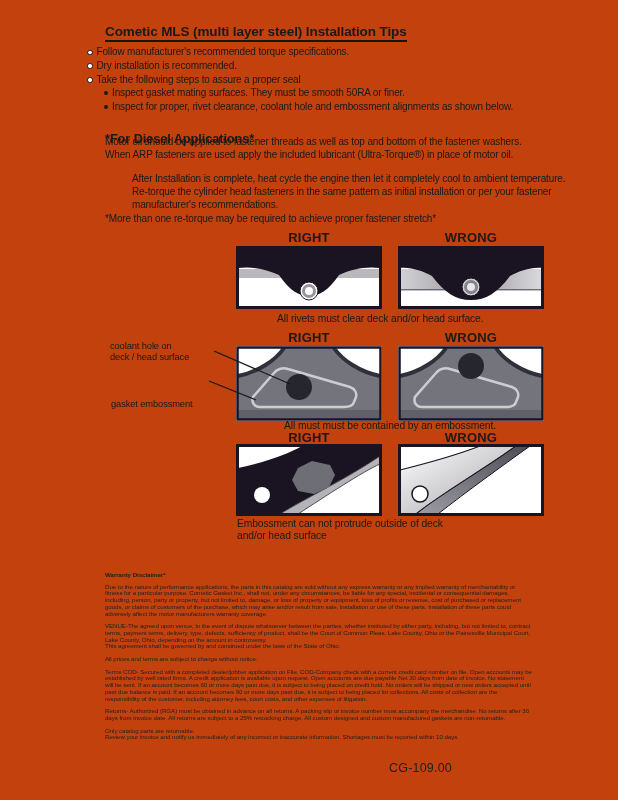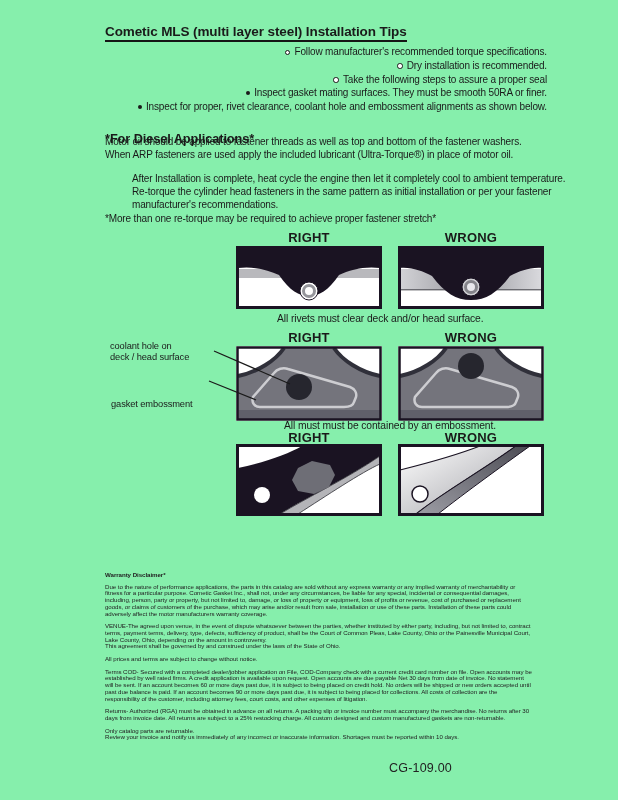--- a/index.html
+++ b/index.html
@@ -1,27 +1,27 @@
 <!DOCTYPE html>
 <html><head>
 <meta charset="utf-8">
 <style>
   html,body { margin:0; padding:0; background:#fff; }
   .page {
-    position:relative; width:618px; height:800px; background:#86efac;
+    position:relative; width:618px; height:800px; background:#c2410c;
     font-family:"Liberation Sans", sans-serif; color:#1a1a1a; overflow:hidden;
   }
   .abs { position:absolute; }
 
   .title {
     font-size:13.5px; font-weight:bold; letter-spacing:-0.1px;
     border-bottom:2px solid #151515; padding-bottom:1px; display:inline-block;
   }
   .bullets { font-size:10px; letter-spacing:-0.15px; line-height:13.8px; width:460px; }
-  .bline { display:flex; align-items:flex-start;justify-content:flex-end; }
+  .bline { display:flex; align-items:flex-start; }
   .bdot {
     flex:0 0 auto; width:3.5px; height:3.5px; border:1px solid #1a1a1a; border-radius:50%;
     margin:4.5px 4px 0 0; background:#fff;
   }
   .sub { margin-left:17px; }
   .sdot {
     flex:0 0 auto; width:4px; height:4px; border-radius:50%;
     margin:4.5px 4px 0 0; background:#1a1a1a;
   }
   .h2 { font-size:12.8px; font-weight:bold; letter-spacing:-0.1px; }
@@ -177,20 +177,24 @@
   </svg>
 
   <svg class="abs" style="left:398px; top:444px;" width="146" height="72" viewBox="0 0 146 72">
     <rect x="0" y="0" width="146" height="72" fill="#ffffff"></rect>
     <path d="M2,26 C38,17 64,9 82,2 H118 C88,24 46,48 18,70 H2 Z" fill="url(#g3o)" stroke="#1a1322" stroke-width="1.2"></path>
     <path d="M118,2 C88,24 46,48 18,70 L40,70 C68,48 104,22 132,2 Z" fill="url(#g3i)" stroke="#1a1322" stroke-width="1"></path>
     <circle cx="22" cy="50" r="8" fill="#ffffff" stroke="#1a1322" stroke-width="1.5"></circle>
     <rect x="1.5" y="1.5" width="143" height="69" fill="none" stroke="#1a1322" stroke-width="3"></rect>
   </svg>
 
+  <div class="abs caption" style="left:237px; top:518px; width:310px;">
+    <span>Embossment can not protrude outside of deck</span><br>
+    <span>and/or head surface</span>
+  </div>
 
   <div class="abs legal" style="left:105px; top:572px;">
     <p class="head">Warranty Disclaimer*</p>
     <p>Due to the nature of performance applications, the parts in this catalog are sold without any express warranty or any implied warranty of merchantability or fitness for a particular purpose.  Cometic Gasket Inc., shall not, under any circumstances, be liable for any special, incidental or consequential damages, including, person, party or property, but not limited to, damage, or loss of property or equipment, loss of profits or revenue, cost of purchased or replacement goods, or claims of customers of the purchase, which may arise and/or result from sale, installation or use of these parts.  Installation of these parts could adversely affect the motor manufacturers warranty coverage.</p>
     <p class="tight">VENUE-The agreed upon venue, in the event of dispute whatsoever between the parties, whether instituted by either party, including, but not limited to, contract terms, payment terms, delivery, type, defects, sufficiency of product, shall be the Court of Common Pleas, Lake County, Ohio or the Painesville Municipal Court, Lake County, Ohio, depending on the amount in controversy.</p>
     <p>This agreement shall be governed by and construed under the laws of the State of Ohio.</p>
     <p>All prices and terms are subject to change without notice.</p>
     <p>Terms COD- Secured with a completed dealer/jobber application on File, COD-Company check with a current credit card number on file.  Open accounts may be established by well rated firms.  A credit application is available upon request.  Open accounts are due payable Net 30 days from date of invoice.  No statement will be sent.  If an account becomes 60 or more days past due, it is subject to being placed on credit hold.  No orders will be shipped or new orders accepted until past due balance is paid.  If an account becomes 90 or more days past due, it is subject to being placed for collections.  All costs of collection are the responsibility of the customer, including attorney fees, court costs, and other expenses of litigation.</p>
     <p>Returns- Authorized (RGA) must be obtained in advance on all returns.  A packing slip or invoice number must accompany the merchandise.  No returns after 30 days from invoice date.  All returns are subject to a 25% restocking charge.  All custom designed and custom manufactured gaskets are non-returnable.</p>
     <p class="tight">Only catalog parts are returnable.</p>

